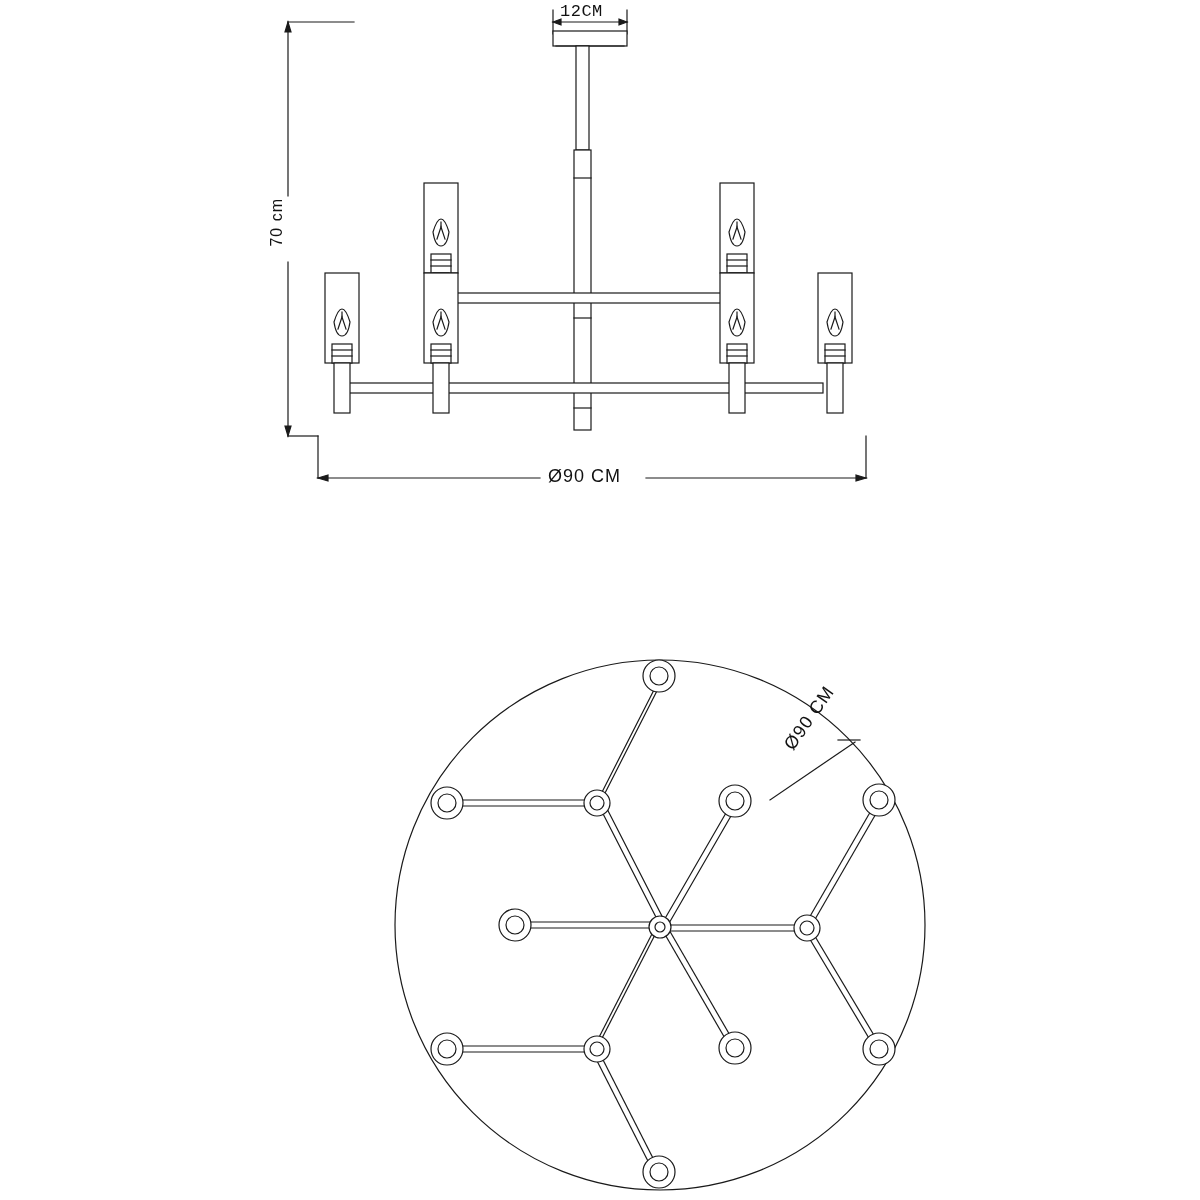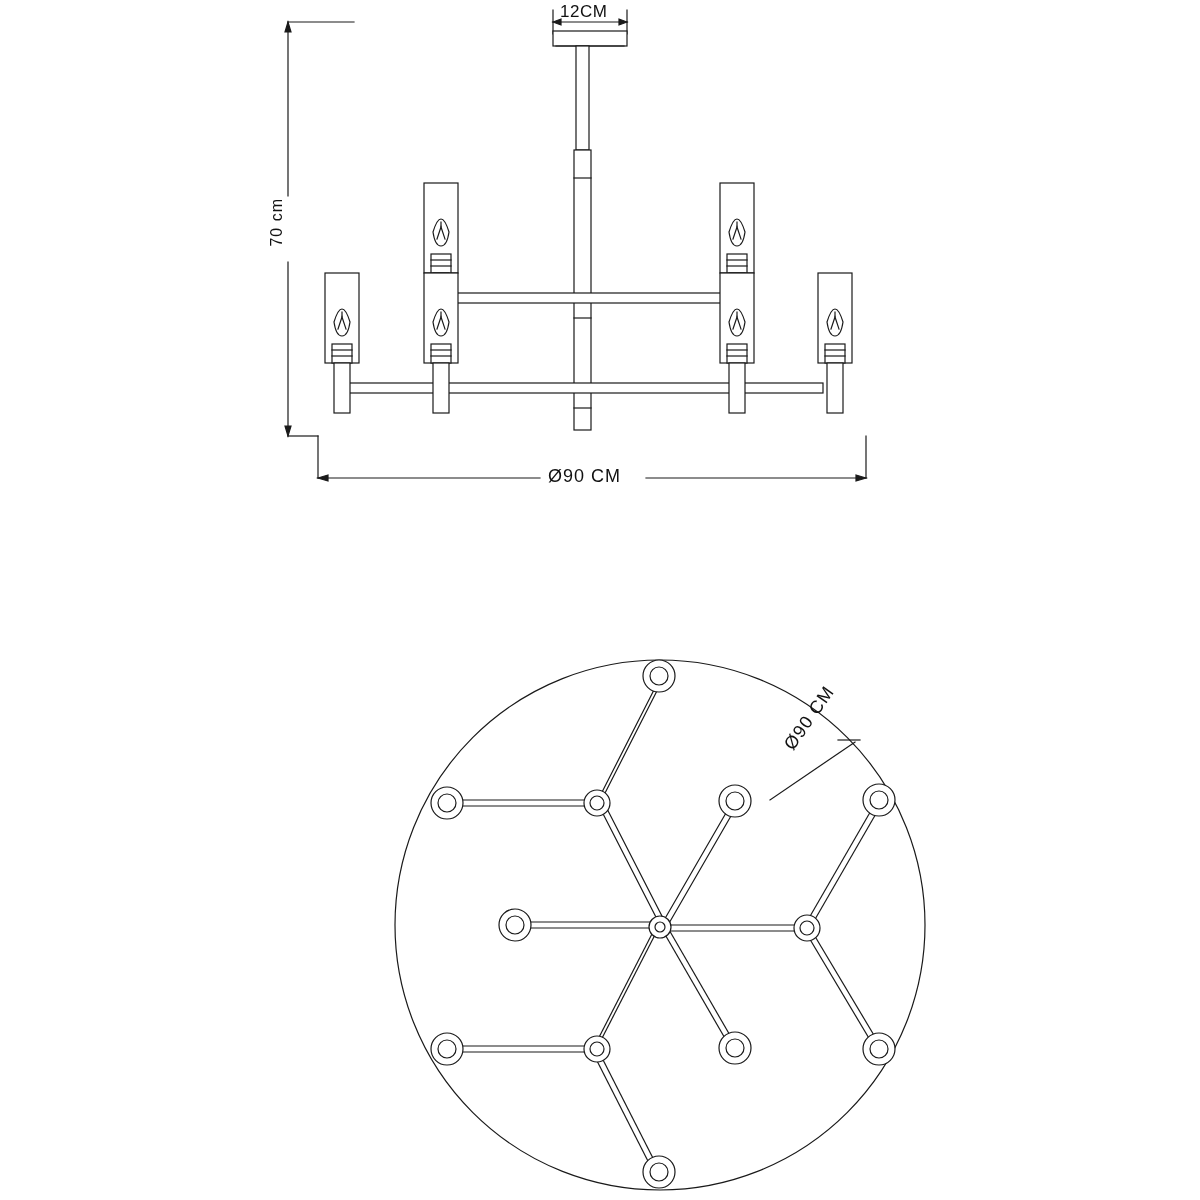--- a/index.html
+++ b/index.html
@@ -31,20 +31,21 @@
     font-family: "Liberation Sans", sans-serif;
     font-size: 17px;
     letter-spacing: 0.5px;
     color: #111;
     white-space: nowrap;
     user-select: none;
   }
   #label-top {
     left: 560px;
     top: 2px;
+    font-family: Liberation Mono, monospace;
   }
   #label-height {
     left: 268px;
     top: 198px;
     font-size: 16px;
     writing-mode: vertical-rl;
     transform: rotate(180deg);
     letter-spacing: 1px;
   }
   #label-diameter-front {

